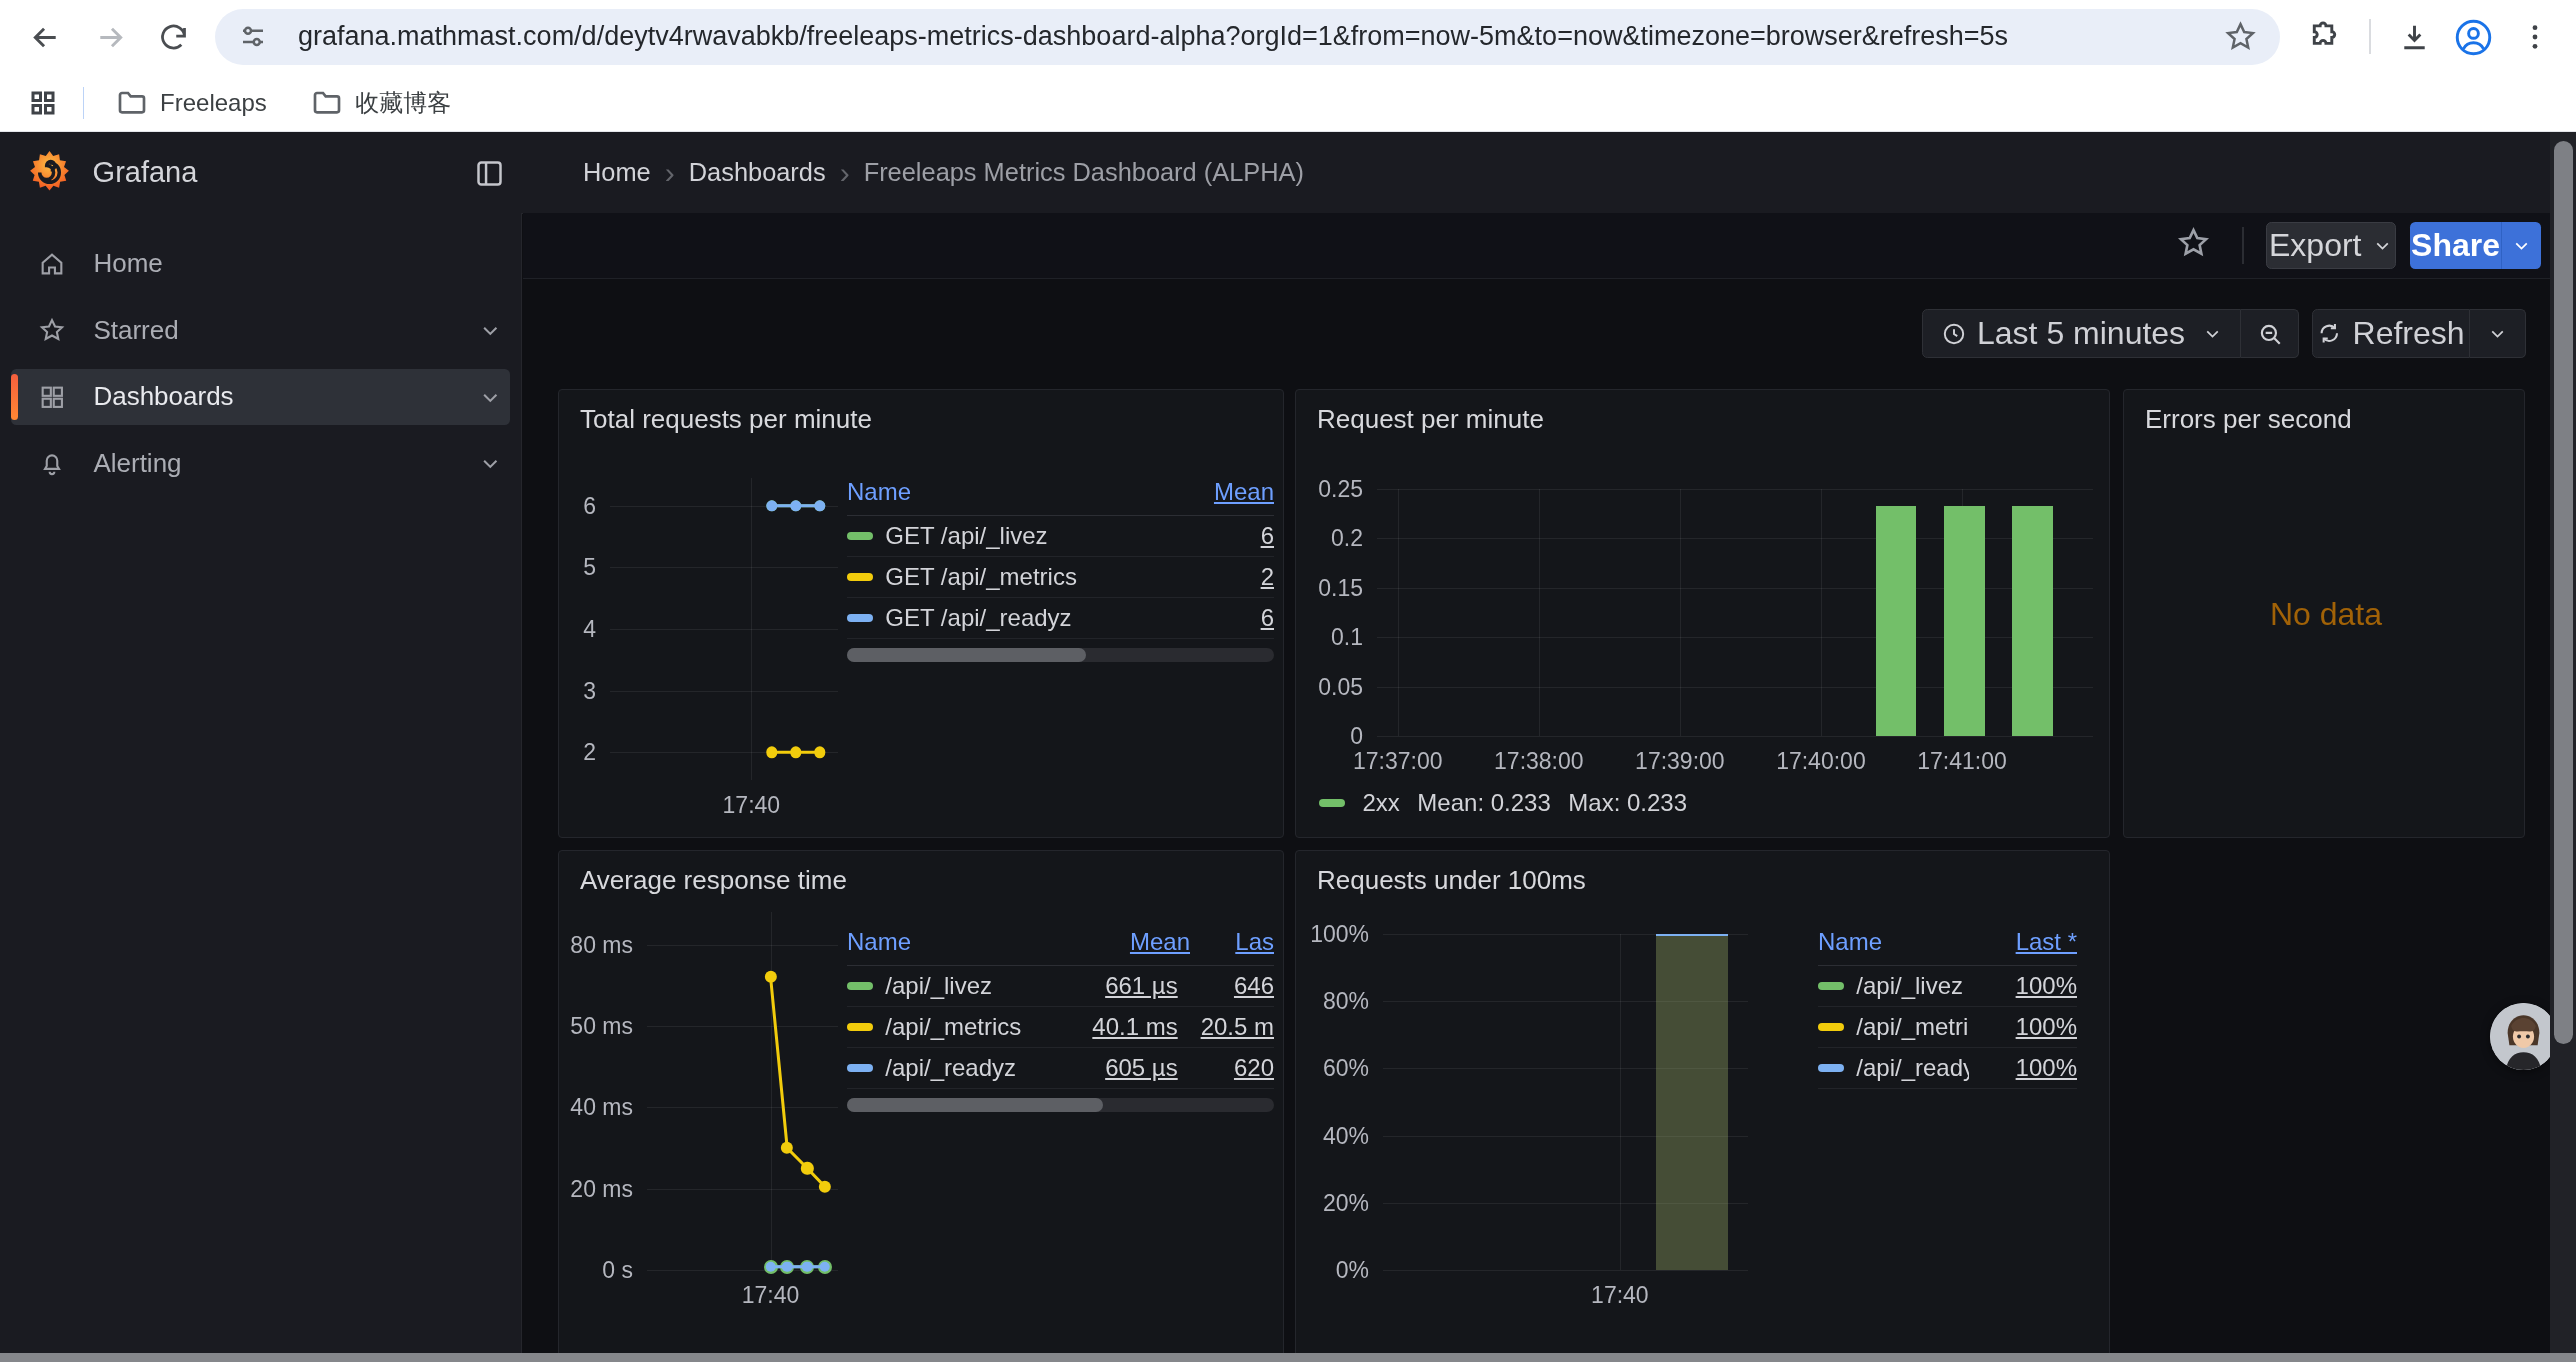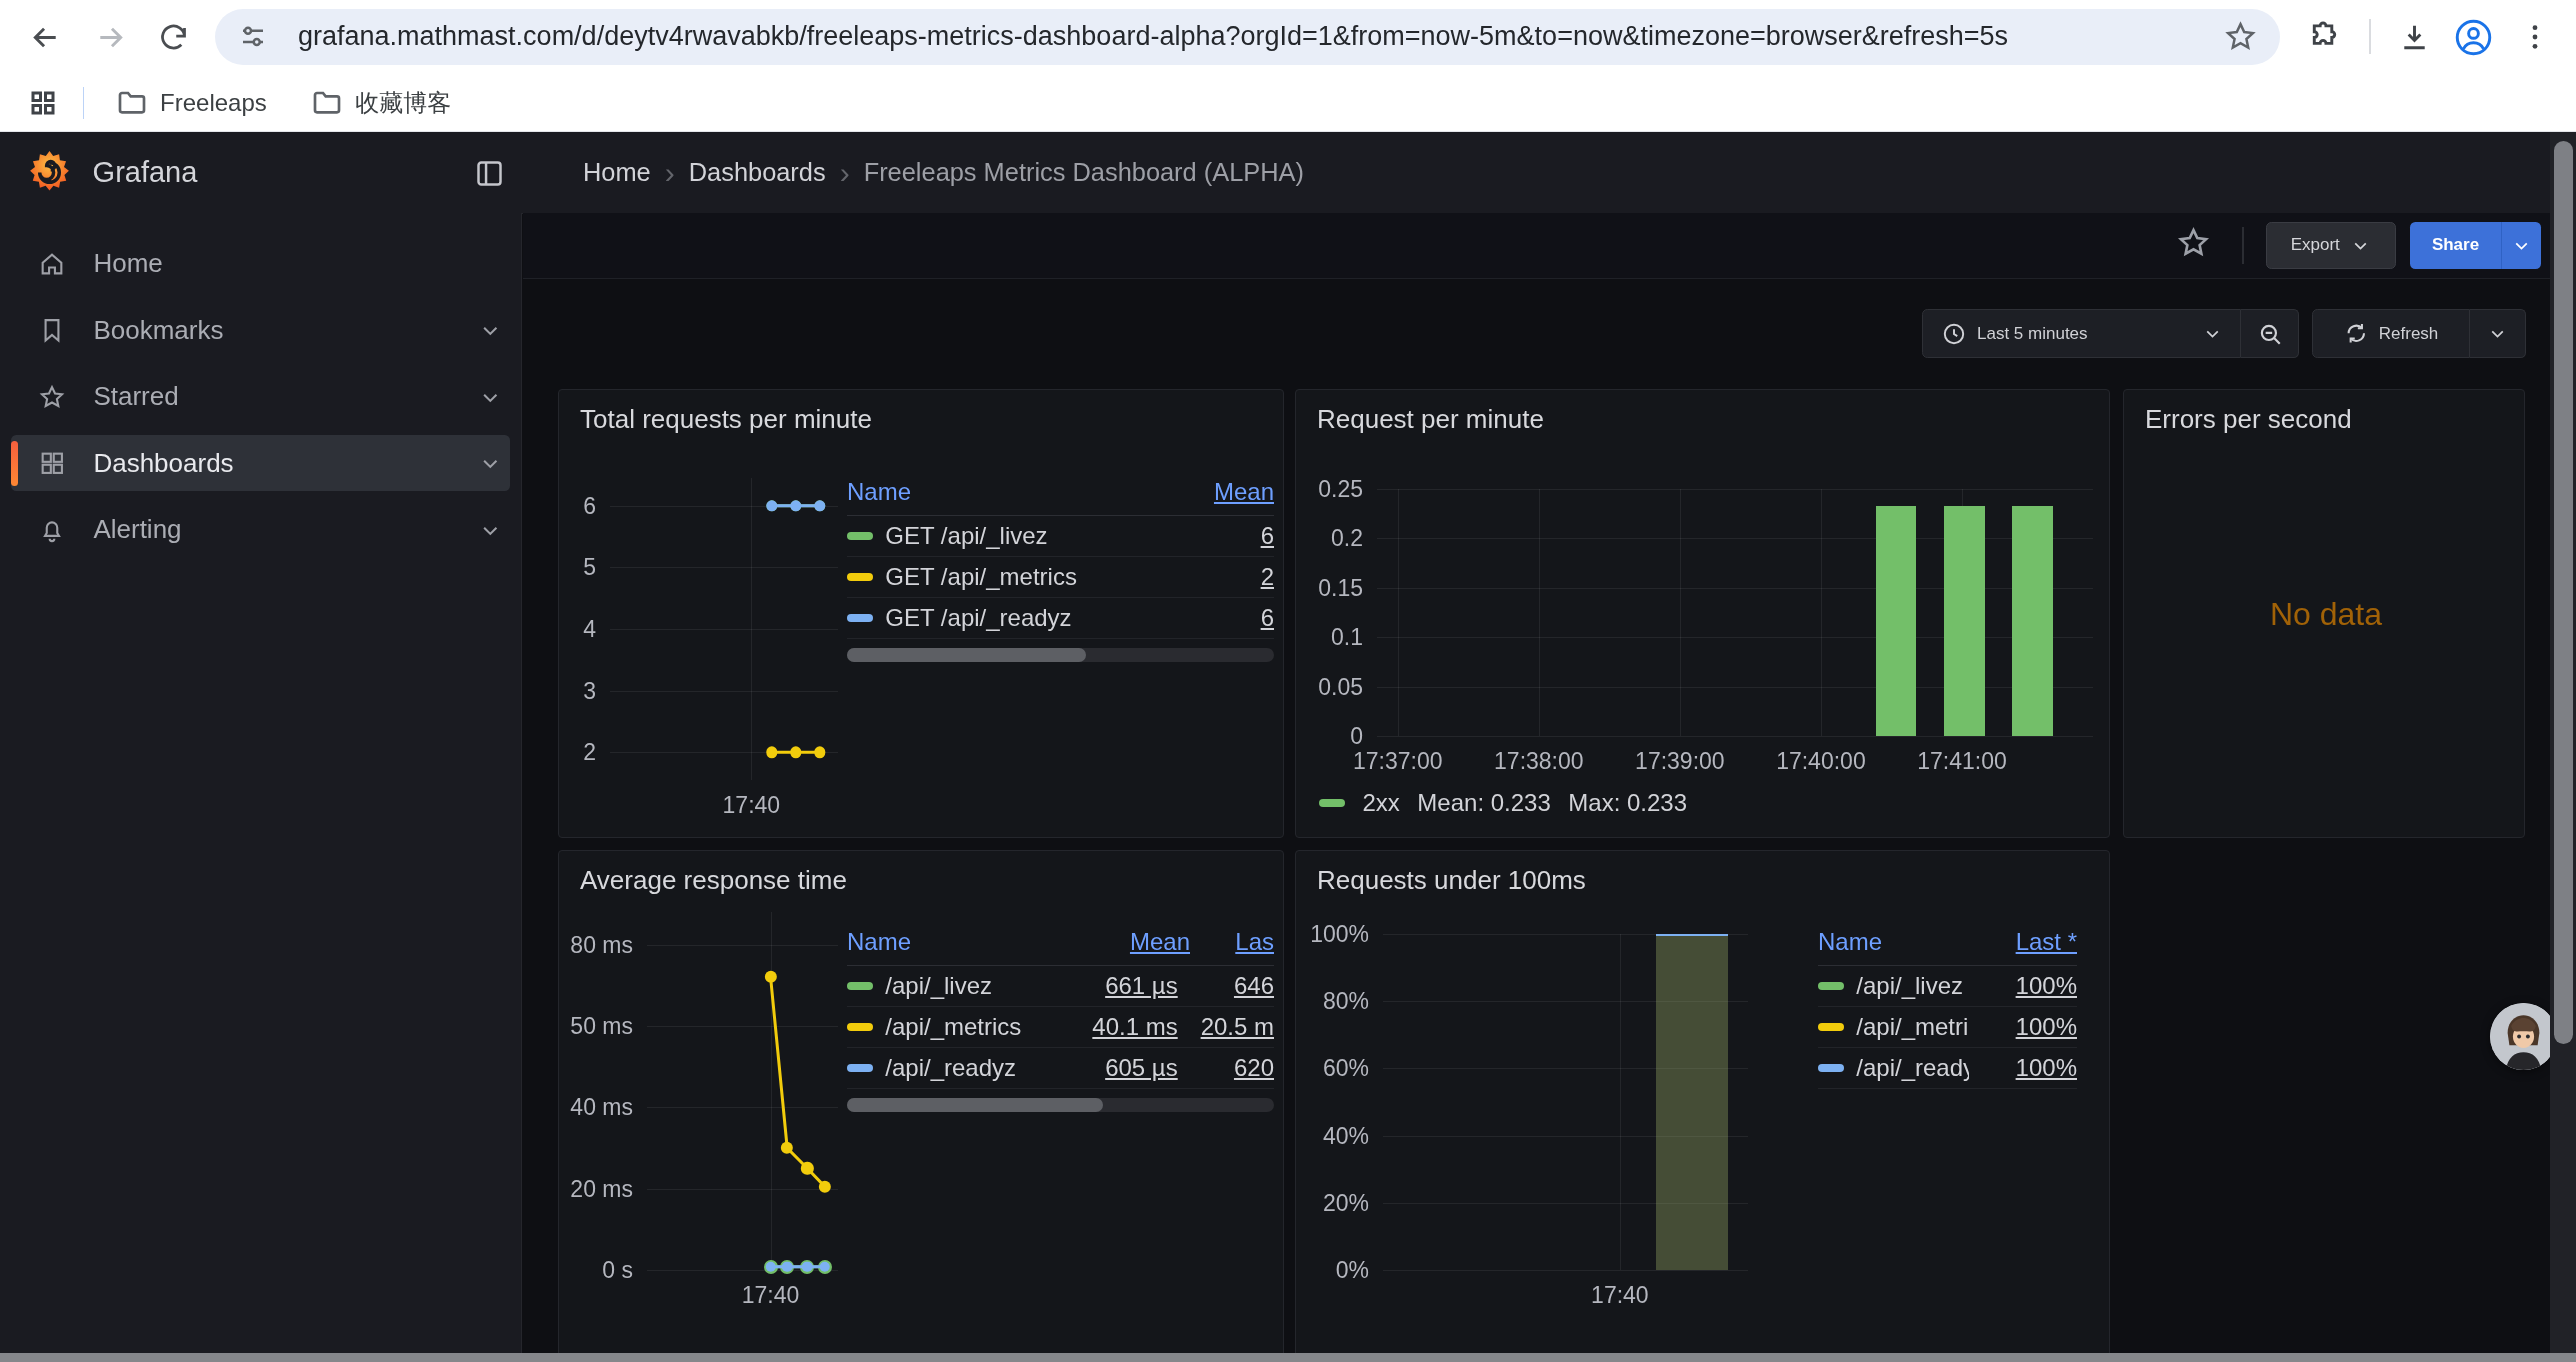--- a/index.html
+++ b/index.html
@@ -33,21 +33,21 @@
   .sidebar{position:absolute;left:0;top:213px;width:522px;height:1149px;background:#1a1b21;border-right:0.9px solid #25262c;padding-top:12.3px;}
   .side-item{position:relative;height:56px;margin:10.5px 11.4px 0 11.4px;display:flex;align-items:center;border-radius:5.3px;color:#abadb4;}
   .side-item .s-ico{width:82px;display:flex;justify-content:center;color:#9ea0a7;}
   .side-label{font-size:26px;flex:1;}
   .side-chev{position:absolute;right:7px;color:#9ea0a7;}
   .side-item.active{background:#2e3138;color:#e9eaee;}
   .side-item.active .side-label{color:#e9eaee;}
   .side-item.active::before{content:"";position:absolute;left:0;top:5.3px;bottom:5.3px;width:7px;border-radius:3.5px;background:linear-gradient(#f55f3e,#f83);}
 
   .gf-toolbar{position:absolute;left:523px;top:213px;width:2027px;height:66px;background:#101117;border-bottom:0.9px solid #1f2127;}
-  .btn{display:flex;align-items:center;justify-content:center;gap:10.5px;font-size:17px;border-radius:5.3px;}
+  .btn{display:flex;align-items:center;justify-content:center;gap:10.5px;font-size:32px;border-radius:5.3px;}
   .btn-secondary{background:#2b2d33;border:0.9px solid #3a3c43;color:#d5d6da;}
   .btn-dark{background:#1d1f25;border:0.9px solid #2e3036;color:#d0d1d6;}
   .btn-primary{background:#3d71d9;color:#fff;font-weight:bold;}
 
   .canvas{position:absolute;left:523px;top:279px;width:2027px;height:1084px;background:#0e0f13;}
 
   .panel{position:absolute;background:#14161a;border:0.9px solid #24262c;border-radius:4px;}
   .panel-title{position:absolute;left:21px;top:14px;font-size:26px;font-weight:500;color:#d8d9dd;}
   .plot{position:absolute;}
   .gl{position:absolute;left:0;right:0;height:0.9px;background:rgba(255,255,255,0.07);}
@@ -241,33 +241,20 @@
   </div>
 
   <div class="sidebar">
     <div class="side-item">
       <span class="s-ico">
           <svg width="28" height="28" viewBox="0 0 24 24" fill="none" stroke="currentColor" stroke-width="1.8">
             <path d="M4 11l8-7 8 7v9h-5.5v-5h-5v5H4v-9z"></path>
           </svg>
         </span>
       <span class="side-label">Home</span>
-    </div>
-    <div class="side-item">
-      <span class="s-ico">
-          <svg width="28" height="28" viewBox="0 0 24 24" fill="none" stroke="currentColor" stroke-width="1.8">
-            <path d="M6.5 3.5h11V21L12 16.2 6.5 21V3.5z"></path>
-          </svg>
-        </span>
-      <span class="side-label">Bookmarks</span>
-      <span class="side-chev">
-          <svg width="24.6" height="24.6" viewBox="0 0 24 24" fill="none" stroke="currentColor" stroke-width="2">
-            <path d="M6 9.5l6 6 6-6"></path>
-          </svg>
-        </span>
     </div>
     <div class="side-item">
       <span class="s-ico">
           <svg width="28" height="28" viewBox="0 0 24 24" fill="none" stroke="currentColor" stroke-width="1.8">
             <path d="M12 3.5l2.6 5.5 6 .7-4.4 4.1 1.2 5.9-5.4-3-5.4 3 1.2-5.9L3.4 9.7l6-.7z"></path>
           </svg>
         </span>
       <span class="side-label">Starred</span>
       <span class="side-chev">
           <svg width="24.6" height="24.6" viewBox="0 0 24 24" fill="none" stroke="currentColor" stroke-width="2">

